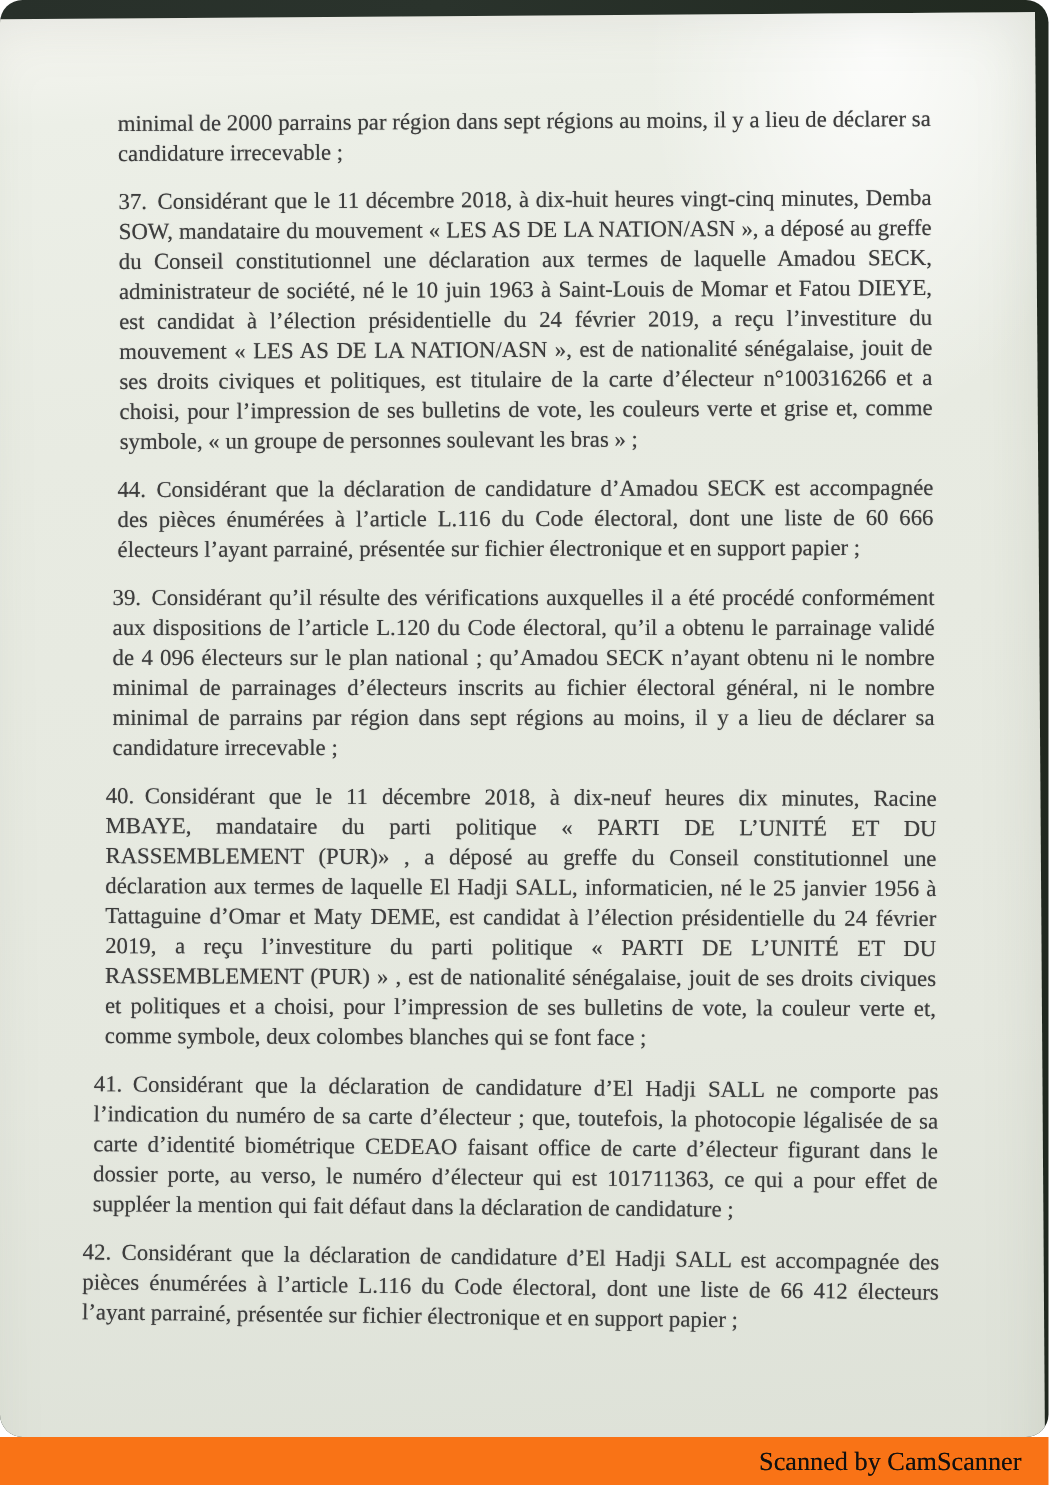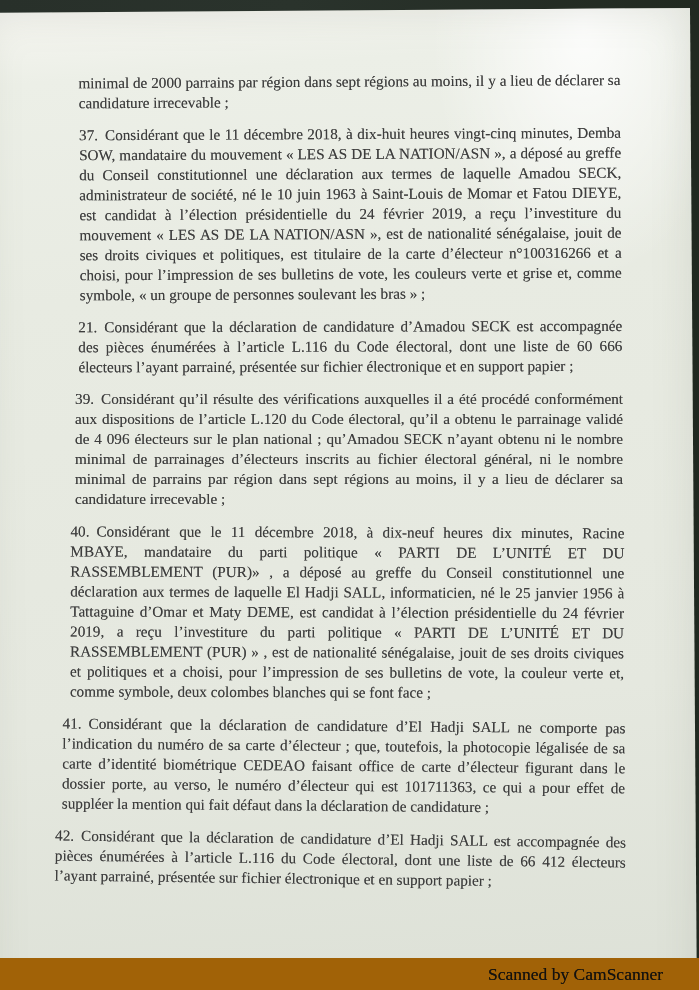--- a/index.html
+++ b/index.html
@@ -77,46 +77,46 @@
   .para:nth-child(6) { transform: rotate(0.90deg); margin-left: -21px; }
   .para:nth-child(7) { transform: rotate(1.10deg); margin-left: -29px; }
 
   
   .scan-footer {
     position: absolute;
     top: 958px;
     left: 0;
     width: 699px;
     height: 32px;
-    background: #a16207;
+    background: #f97316;
     display: flex;
     align-items: center;
     justify-content: flex-end;
-    padding-right: 36px;
+    padding-right: 18px;
     box-sizing: border-box;
   }
   .watermark {
     font-family: "Liberation Serif", "DejaVu Serif", serif;
     font-size: 17.5px;
     color: #111111;
     text-shadow: 0 0 0.4px rgba(0,0,0,0.6);
   }
 </style>
 </head>
 <body>
 
-<div class="scan-area" style="background: linear-gradient(92deg, rgb(40, 48, 42) 0%, rgb(42, 51, 44) 40%, rgb(32, 40, 31) 100%);">
+<div class="scan-area" style="background: linear-gradient(92deg, rgb(40, 48, 42) 0%, rgb(42, 51, 44) 40%, rgb(32, 40, 31) 100%); border-radius: 15px;">
   <div class="edge-artifact"></div>
   <div class="page">
     <div class="content" id="paragraphs" style="color: rgb(61, 61, 61);">
   <p class="para"><span class="txt">minimal de 2000 parrains par région dans sept régions au moins, il y a lieu de déclarer sa candidature irrecevable ;</span></p>
 
   <p class="para"><span class="num">37.</span><span class="txt">Considérant que le 11 décembre 2018, à dix-huit heures vingt-cinq minutes, Demba SOW, mandataire du mouvement « LES AS DE LA NATION/ASN », a déposé au greffe du Conseil constitutionnel une déclaration aux termes de laquelle Amadou SECK, administrateur de société, né le 10 juin 1963 à Saint-Louis de Momar et Fatou DIEYE, est candidat à l’élection présidentielle du 24 février 2019, a reçu l’investiture du mouvement « LES AS DE LA NATION/ASN », est de nationalité sénégalaise, jouit de ses droits civiques et politiques, est titulaire de la carte d’électeur n°100316266 et a choisi, pour l’impression de ses bulletins de vote, les couleurs verte et grise et, comme symbole, « un groupe de personnes soulevant les bras » ;</span></p>
 
-  <p class="para"><span class="num">21.</span><span class="txt">Considérant que la déclaration de candidature d’Amadou SECK est accompagnée des pièces énumérées à l’article L.116 du Code électoral, dont une liste de 60 666 électeurs l’ayant parrainé, présentée sur fichier électronique et en support papier ;</span></p>
+  <p class="para"><span class="num">44.</span><span class="txt">Considérant que la déclaration de candidature d’Amadou SECK est accompagnée des pièces énumérées à l’article L.116 du Code électoral, dont une liste de 60 666 électeurs l’ayant parrainé, présentée sur fichier électronique et en support papier ;</span></p>
 
   <p class="para"><span class="num">39.</span><span class="txt">Considérant qu’il résulte des vérifications auxquelles il a été procédé conformément aux dispositions de l’article L.120 du Code électoral, qu’il a obtenu le parrainage validé de 4 096 électeurs sur le plan national ; qu’Amadou SECK n’ayant obtenu ni le nombre minimal de parrainages d’électeurs inscrits au fichier électoral général, ni le nombre minimal de parrains par région dans sept régions au moins, il y a lieu de déclarer sa candidature irrecevable ;</span></p>
 
   <p class="para"><span class="num">40.</span><span class="txt">Considérant que le 11 décembre 2018, à dix-neuf heures dix minutes, Racine MBAYE, mandataire du parti politique « PARTI DE L’UNITÉ ET DU RASSEMBLEMENT (PUR)» , a déposé au greffe du Conseil constitutionnel une déclaration aux termes de laquelle El Hadji SALL, informaticien, né le 25 janvier 1956 à Tattaguine d’Omar et Maty DEME, est candidat à l’élection présidentielle du 24 février 2019, a reçu l’investiture du parti politique « PARTI DE L’UNITÉ ET DU RASSEMBLEMENT (PUR) » , est de nationalité sénégalaise, jouit de ses droits civiques et politiques et a choisi, pour l’impression de ses bulletins de vote, la couleur verte et, comme symbole, deux colombes blanches qui se font face ;</span></p>
 
   <p class="para"><span class="num">41.</span><span class="txt">Considérant que la déclaration de candidature d’El Hadji SALL ne comporte pas l’indication du numéro de sa carte d’électeur ; que, toutefois, la photocopie légalisée de sa carte d’identité biométrique CEDEAO faisant office de carte d’électeur figurant dans le dossier porte, au verso, le numéro d’électeur qui est 101711363, ce qui a pour effet de suppléer la mention qui fait défaut dans la déclaration de candidature ;</span></p>
 
   <p class="para"><span class="num">42.</span><span class="txt">Considérant que la déclaration de candidature d’El Hadji SALL est accompagnée des pièces énumérées à l’article L.116 du Code électoral, dont une liste de 66 412 électeurs l’ayant parrainé, présentée sur fichier électronique et en support papier ;</span></p>
 </div>
   </div>

